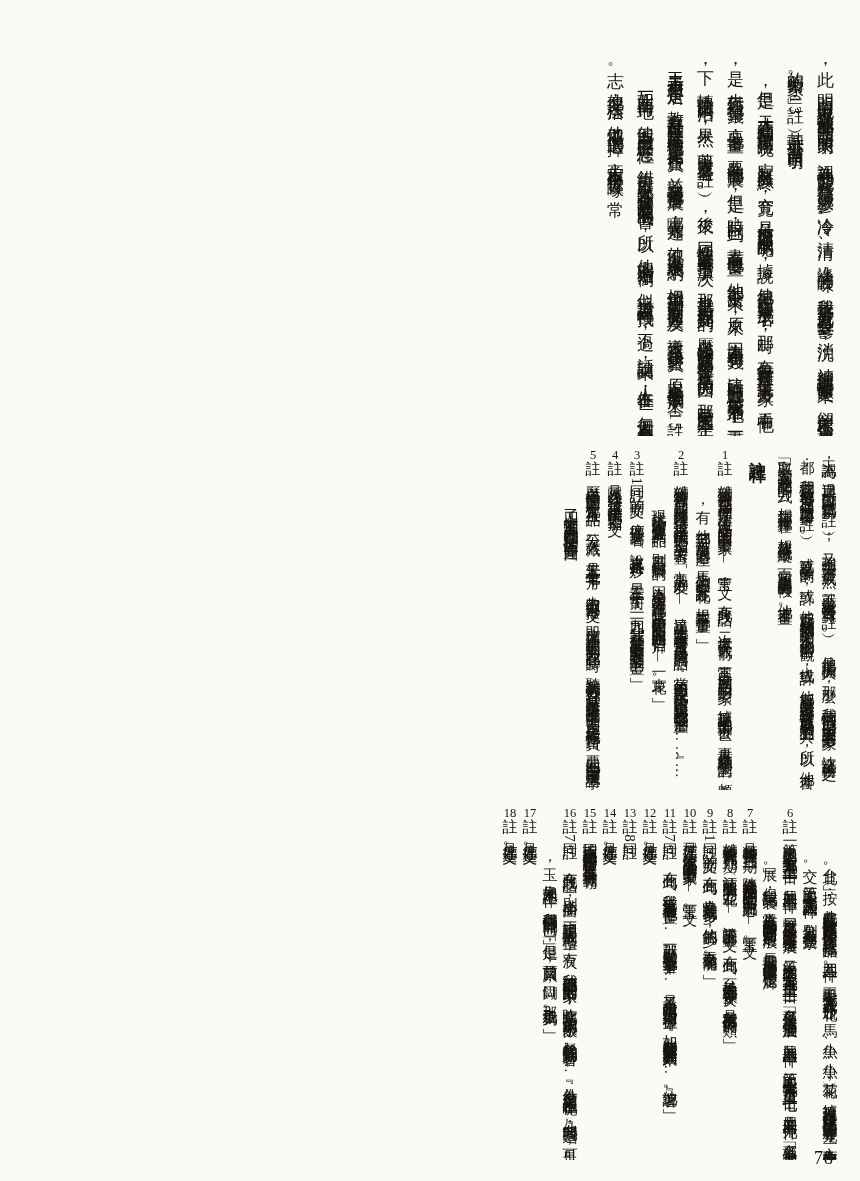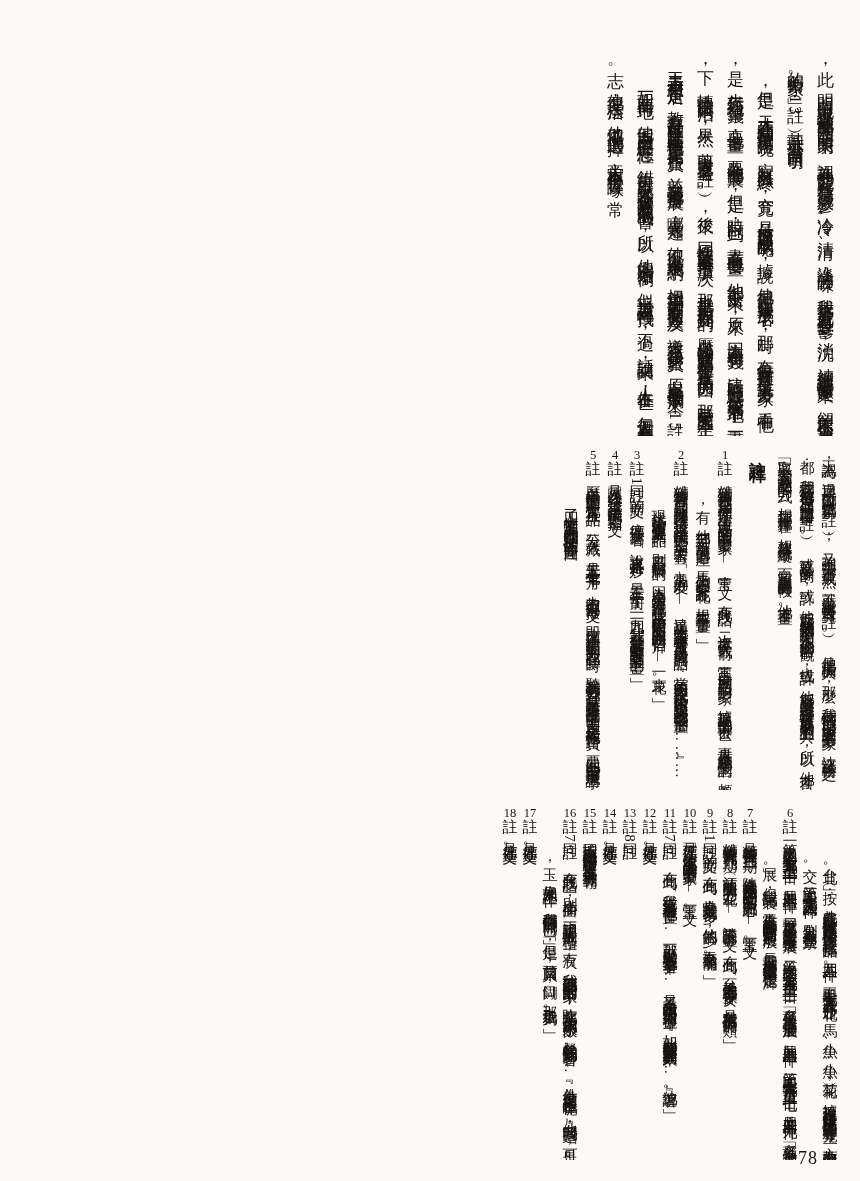--- a/index.html
+++ b/index.html
@@ -60,21 +60,21 @@
     letter-spacing:0.5px;
     margin-inline-end:12px;
     white-space:nowrap;
   }
   .nlabel .nnum{
     text-combine-upright:all;
     font-size:12.5px;
   }
   .folio{
     position:absolute;
-    right:42px;
+    right:26px;
     bottom:12px;
     font-size:18px;
     letter-spacing:1px;
   }
 </style>
 </head>
 <body>
 
 <div class="page">
 

